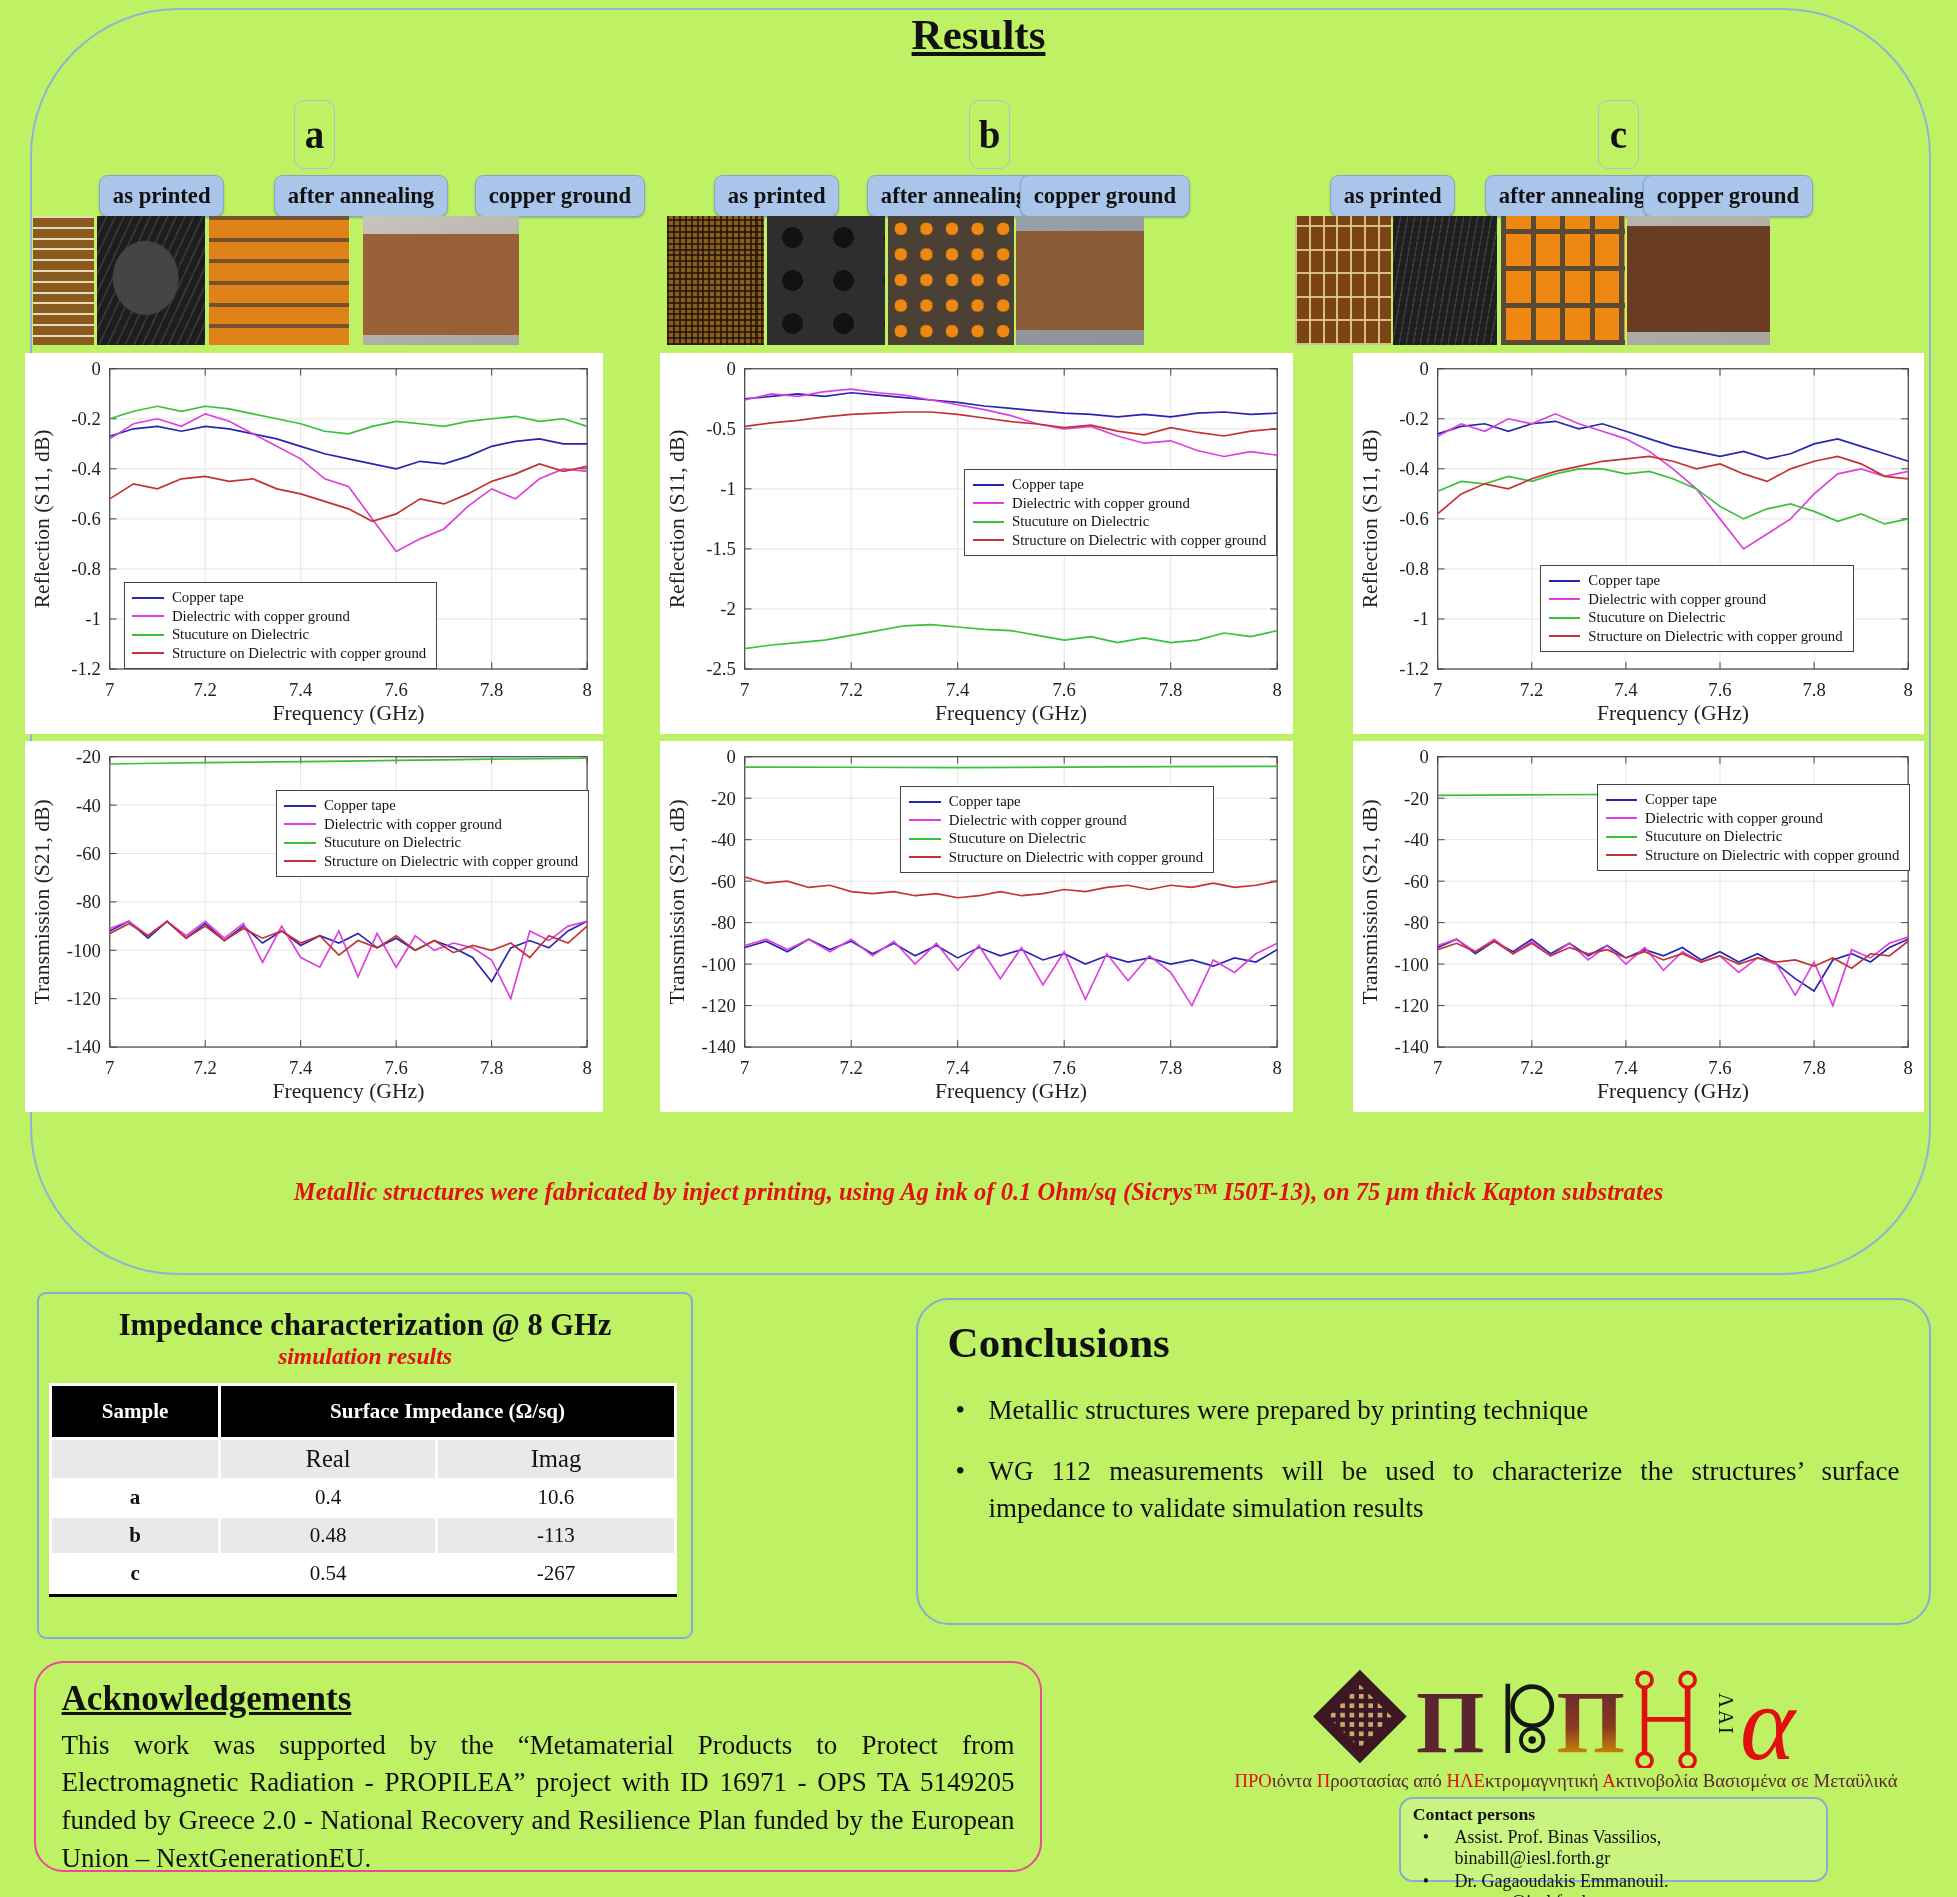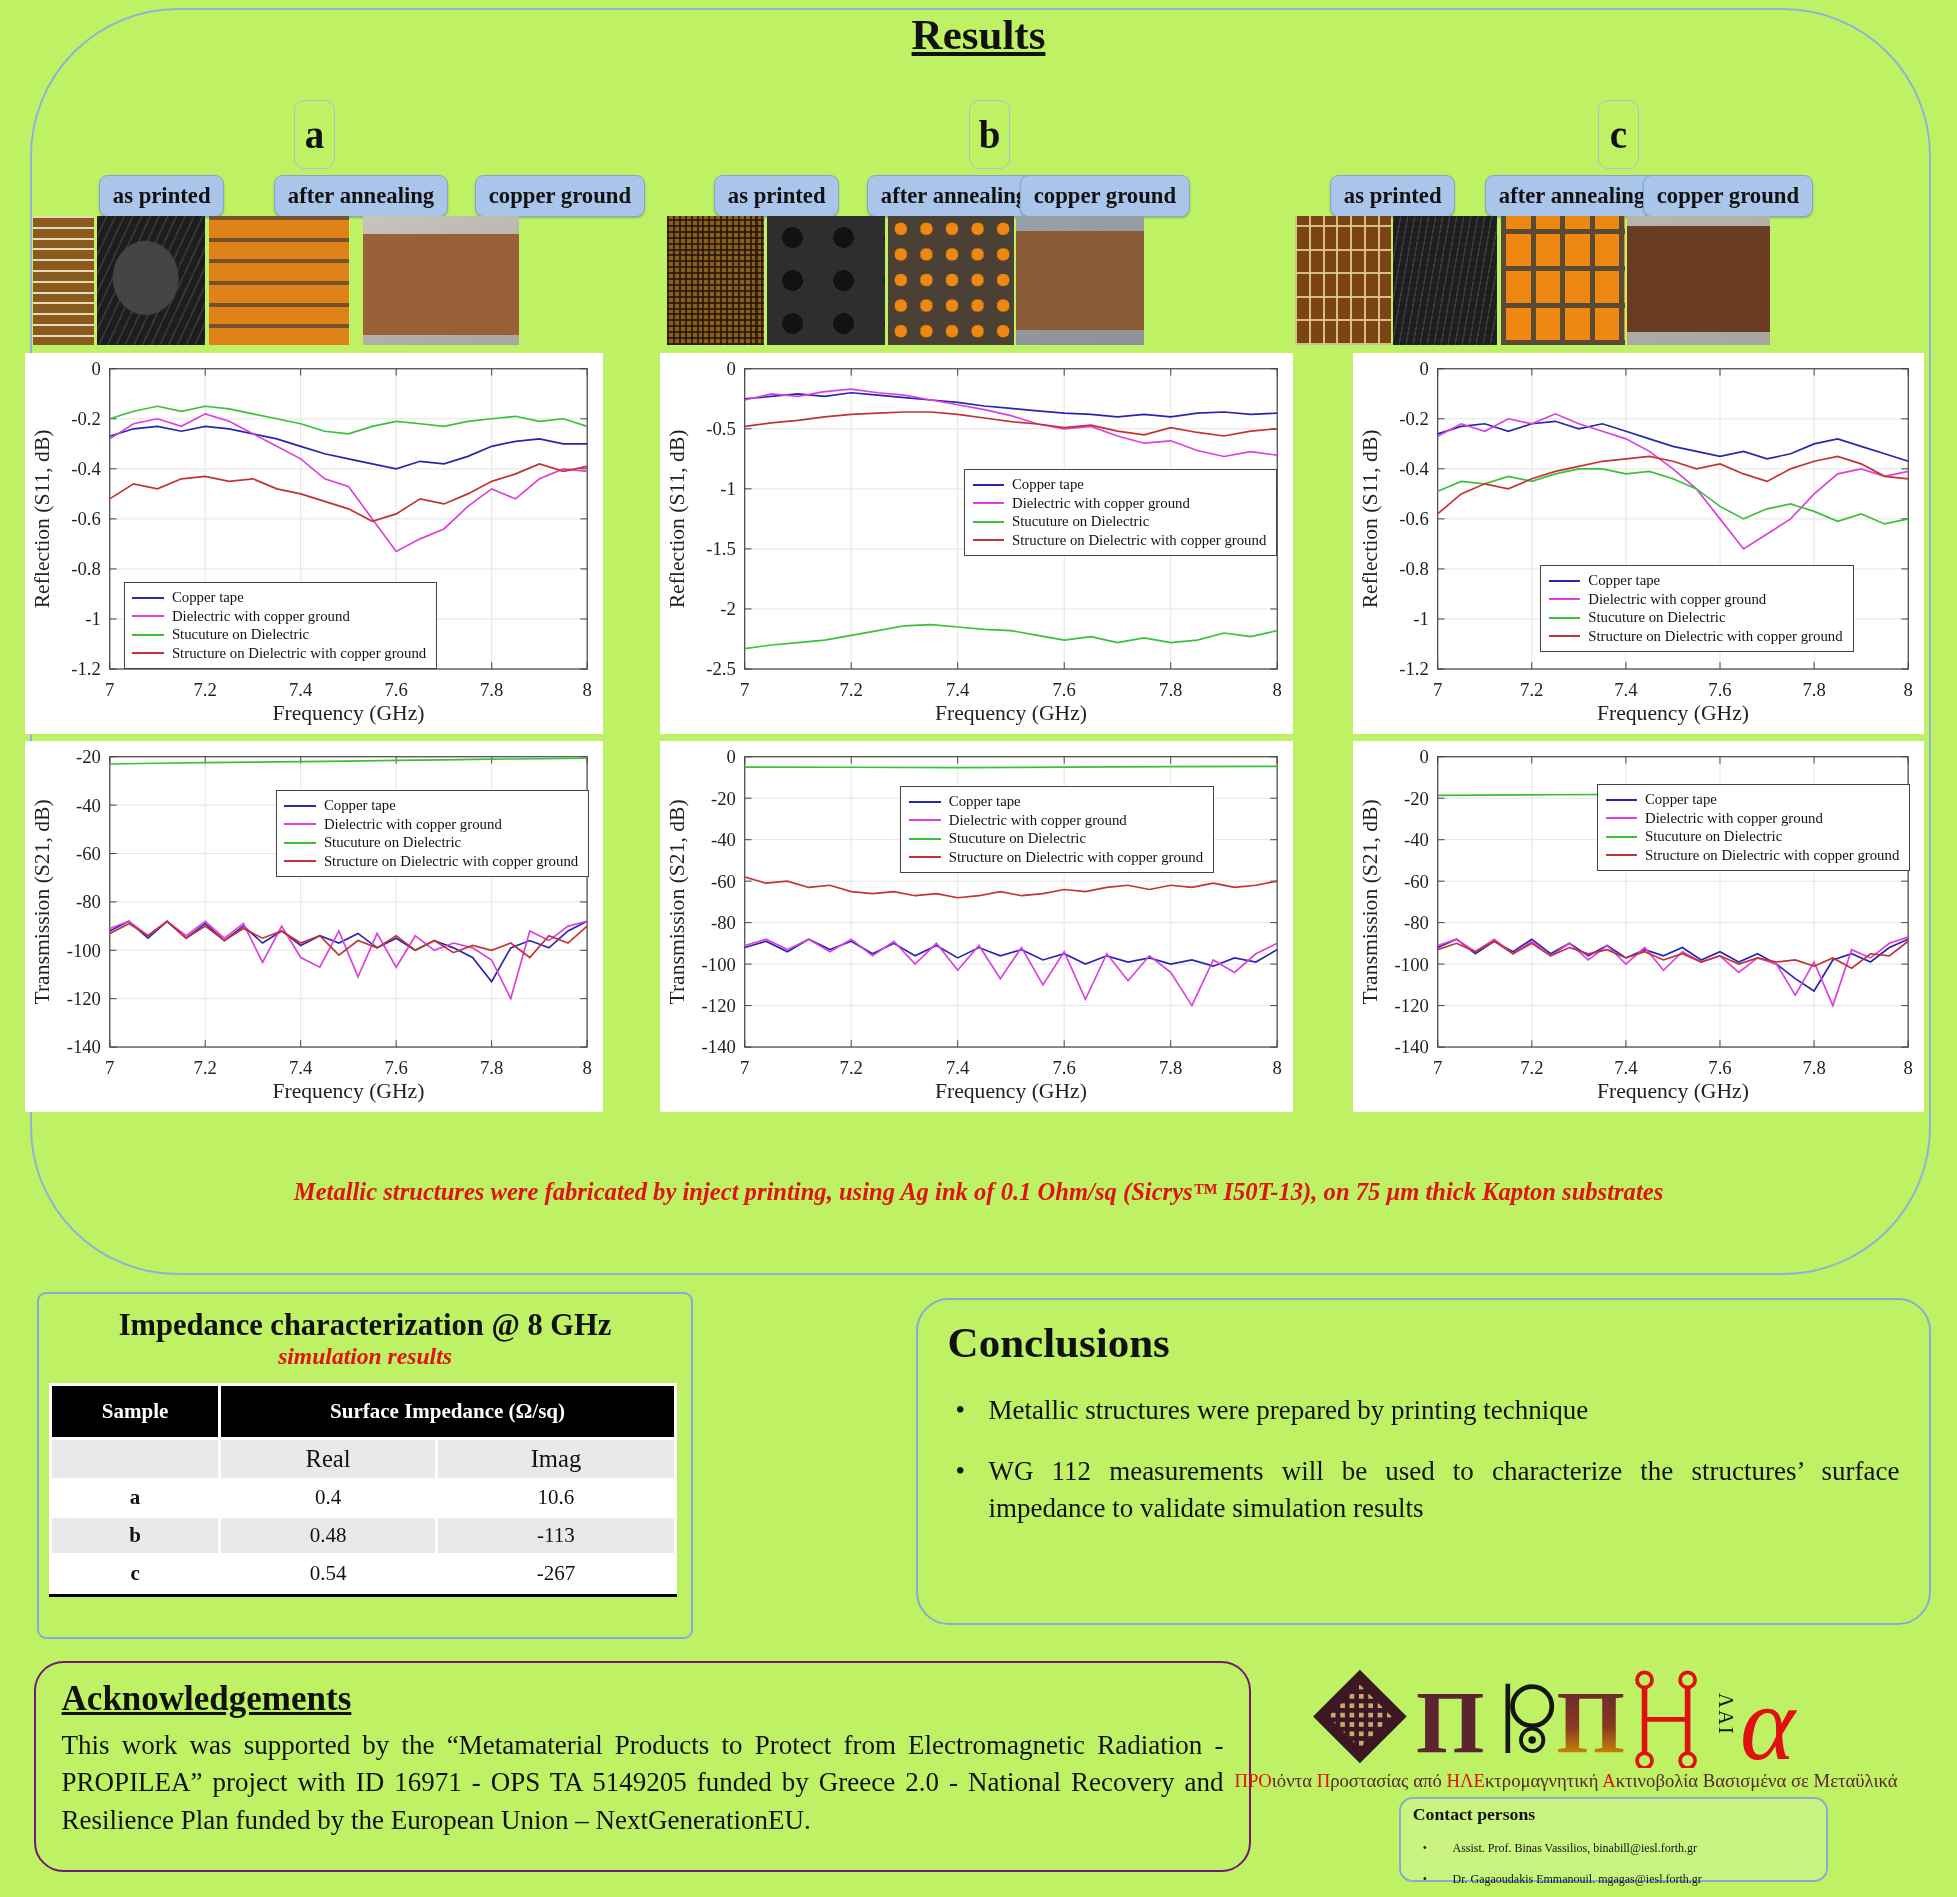--- a/index.html
+++ b/index.html
@@ -65,34 +65,34 @@
   .rw td{background:#fff}
   .rg td{background:#e9e9e9}
   .samp{font-weight:bold}
   
   .conc-panel{position:absolute;left:916px;top:1298px;width:1015px;height:327px;
     border:2px solid #85add1;border-radius:33px;padding:9.9px 29.6px;box-sizing:border-box}
   .conc-title{font-size:43px;font-weight:bold;margin:7.9px 0 11.8px}
   .bullet{display:flex;font-size:27px;margin:25px 0;text-align:justify;line-height:1.35}
   .bullet::before{content:"\2022";margin:0 23.6px 0 7.9px}
   
-  .ack-panel{position:absolute;left:34px;top:1661px;width:1217px;height:211px;
-    border:2px solid #701a75;border-radius:29.6px;padding:7.9px 25.6px;box-sizing:border-box}
+  .ack-panel{position:absolute;left:34px;top:1661px;width:1008px;height:211px;
+    border:2px solid #ec4899;border-radius:29.6px;padding:7.9px 25.6px;box-sizing:border-box}
   .ack-title{font-size:35px;font-weight:bold;text-decoration:underline;margin:7.9px 0 7.9px}
   .ack-body{font-size:27px;text-align:justify;line-height:1.4}
   
   .logo-block{position:absolute;left:1298px;top:1665px;width:532px;height:103px}
   .logo-subtitle{position:absolute;left:1182px;top:1770px;width:768px;text-align:center;
     font-size:18.7px;color:#5a2430}
   .logo-subtitle .accent{color:#e01212}
   .contact-panel{position:absolute;left:1399px;top:1797px;width:429px;height:85px;
     border:2px solid #85add1;border-radius:13.8px;background:rgba(255,255,255,.18);
     padding:4.9px 11.8px;box-sizing:border-box}
   .contact-title{font-size:17.7px;font-weight:bold}
-  .contact-line{display:flex;font-size:12px;margin-top:16px}
+  .contact-line{display:flex;font-size:18px;margin-top:2px}
   .contact-line::before{content:"\2022";margin:0 25.6px 0 9.9px}
 </style>
 </head>
 <body>
 
 <div class="poster">
 
   <div class="results-panel"></div>
   <div class="results-title">Results</div>
 

